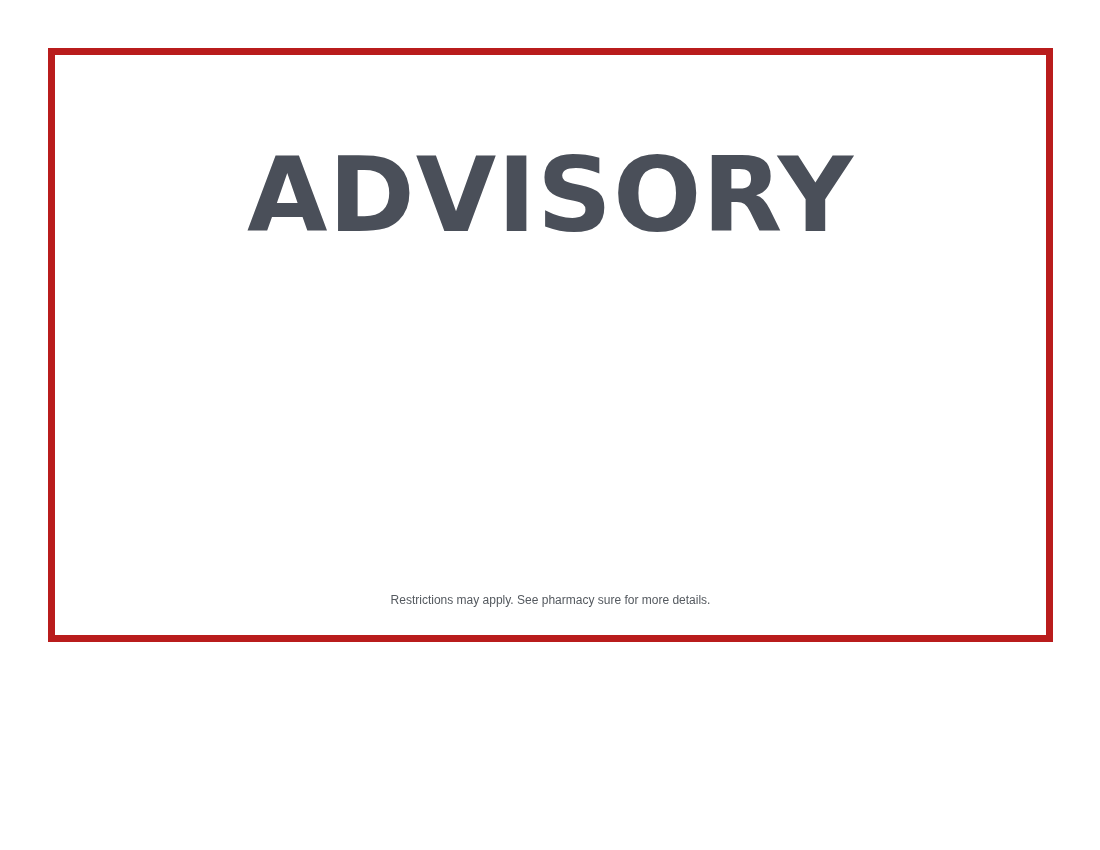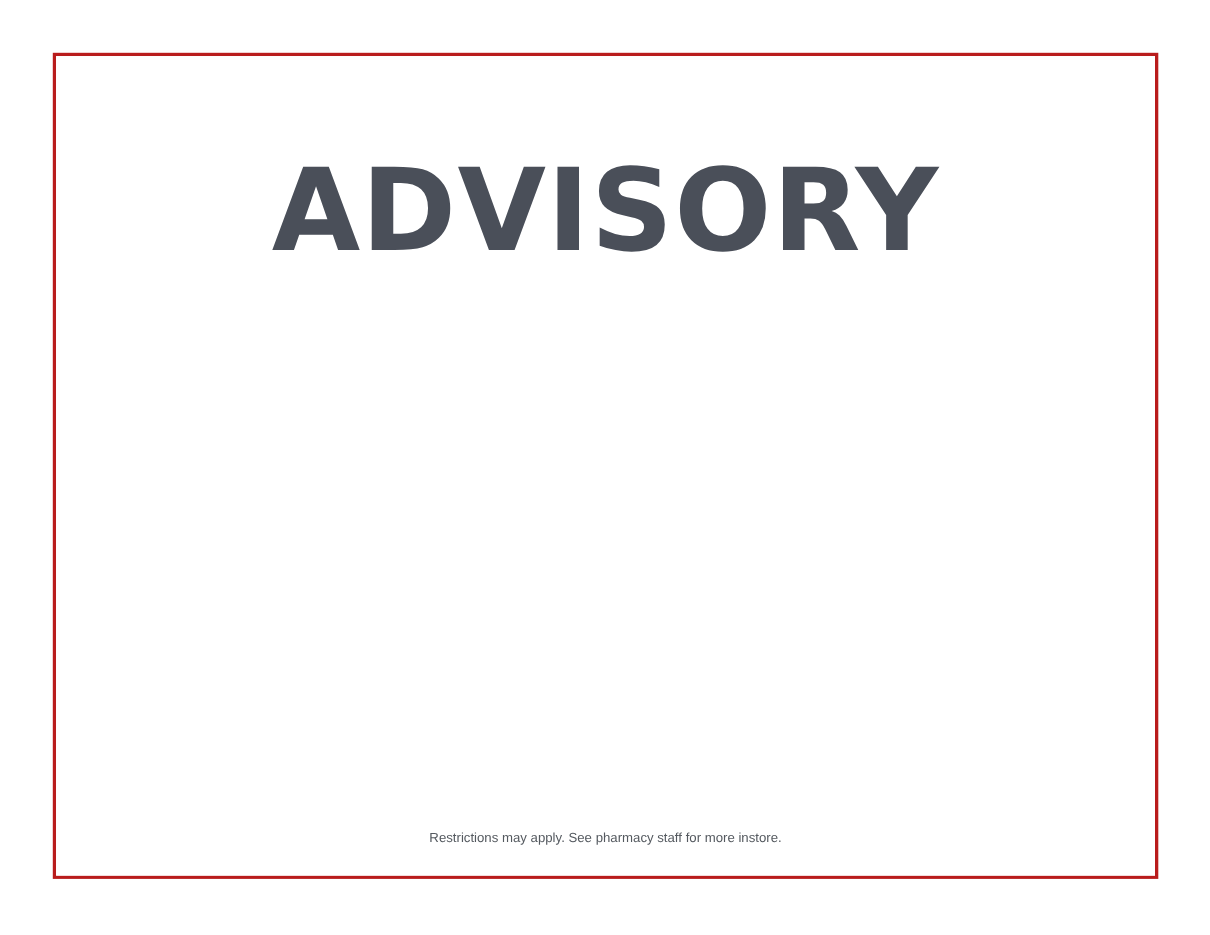--- a/index.html
+++ b/index.html
@@ -21,23 +21,23 @@
     background: #ffffff;
     box-sizing: border-box;
   }
 
   
   .sign-frame {
     position: absolute;
     left: 48px;
     top: 48px;
     width: 1005px;
-    height: 751px;
+    height: 594px;
     box-sizing: border-box;
-    border: 3px solid #b91c1c;
+    border: 7px solid #b91c1c;
     background: #ffffff;
   }
 
   .sign-inner {
     position: relative;
     width: 100%;
     height: 100%;
     box-sizing: border-box;
     background: #ffffff;
   }
@@ -97,17 +97,17 @@
 </head>
 <body>
 
 <div class="sign-page">
   <div class="sign-frame">
     <div class="sign-inner">
 
       <h1 class="sign-title">ADVISORY</h1>
 
 
-      <p class="sign-footnote">Restrictions may apply. See pharmacy staff for more instore.</p>
+      <p class="sign-footnote">Restrictions may apply. See pharmacy sure for more details.</p>
 
     </div>
   </div>
 </div>
 
 </body></html>

